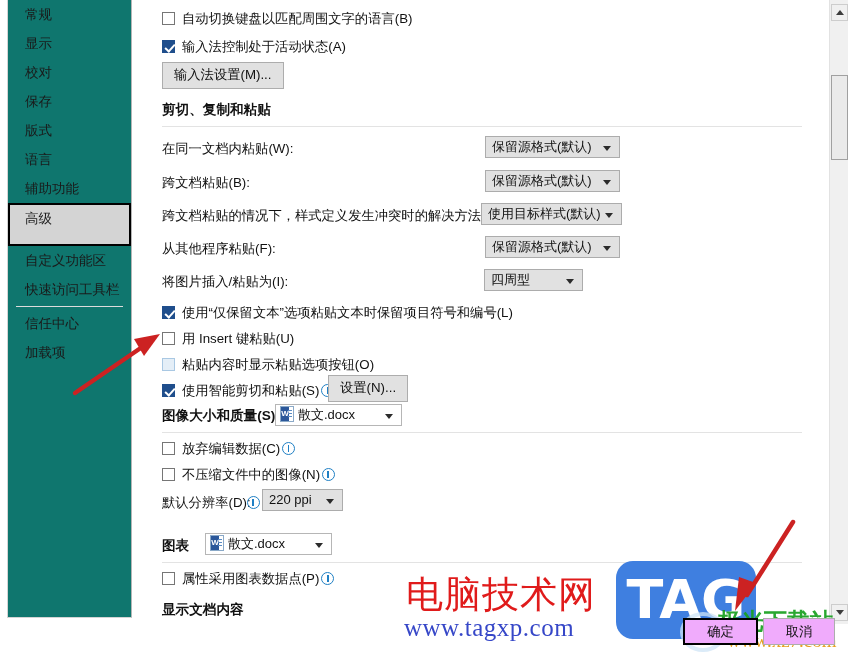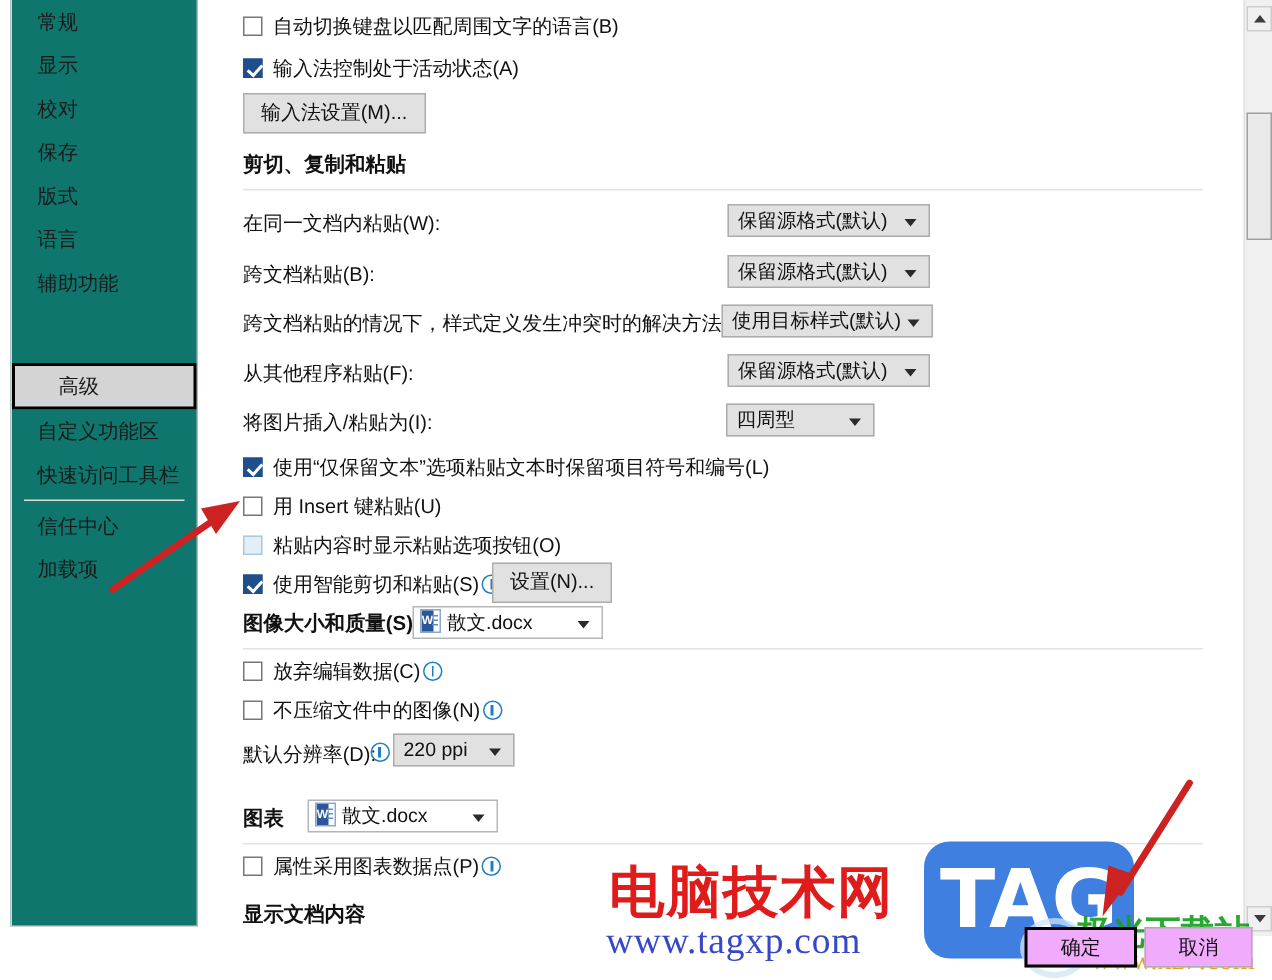--- a/index.html
+++ b/index.html
@@ -31,24 +31,23 @@
     line-height: 29px;
     padding-left: 17px;
     font-size: 13.5px;
     color: #1a1a1a;
     white-space: nowrap;
     cursor: default;
   }
   .side-item.sel {
     background: #d4d4d4;
     border: 2px solid #000000;
-    height: 31px;
+    height: 43px;
     line-height: 27px;
-    padding-left: 29px;
-    margin-top: 39px;
+    padding-left: 15px;
   }
   .side-sep {
     height: 1px;
     background: #dcdcdc;
     margin: 2px 8px 2px 8px;
   }
 
   
   #main {
     position: absolute;
@@ -231,21 +230,21 @@
     line-height: 25px;
     text-align: center;
     cursor: default;
   }
   .fbtn.focus { border: 2px solid #000000; line-height: 23px; }
 
   
   .wm { position: absolute; pointer-events: none; }
   #wm-cn {
     left: 406px; top: 570px;
-    font-size: 37px; font-weight: bold;
+    font-size: 37px; font-weight: normal;
     color: #e01b1b;
     font-family: "DejaVu Sans", sans-serif;
     letter-spacing: 1px;
   }
   #wm-url {
     left: 404px; top: 614px;
     font-size: 25px;
     color: #3647c8;
     font-family: "Liberation Serif", serif;
     letter-spacing: 0.5px;

